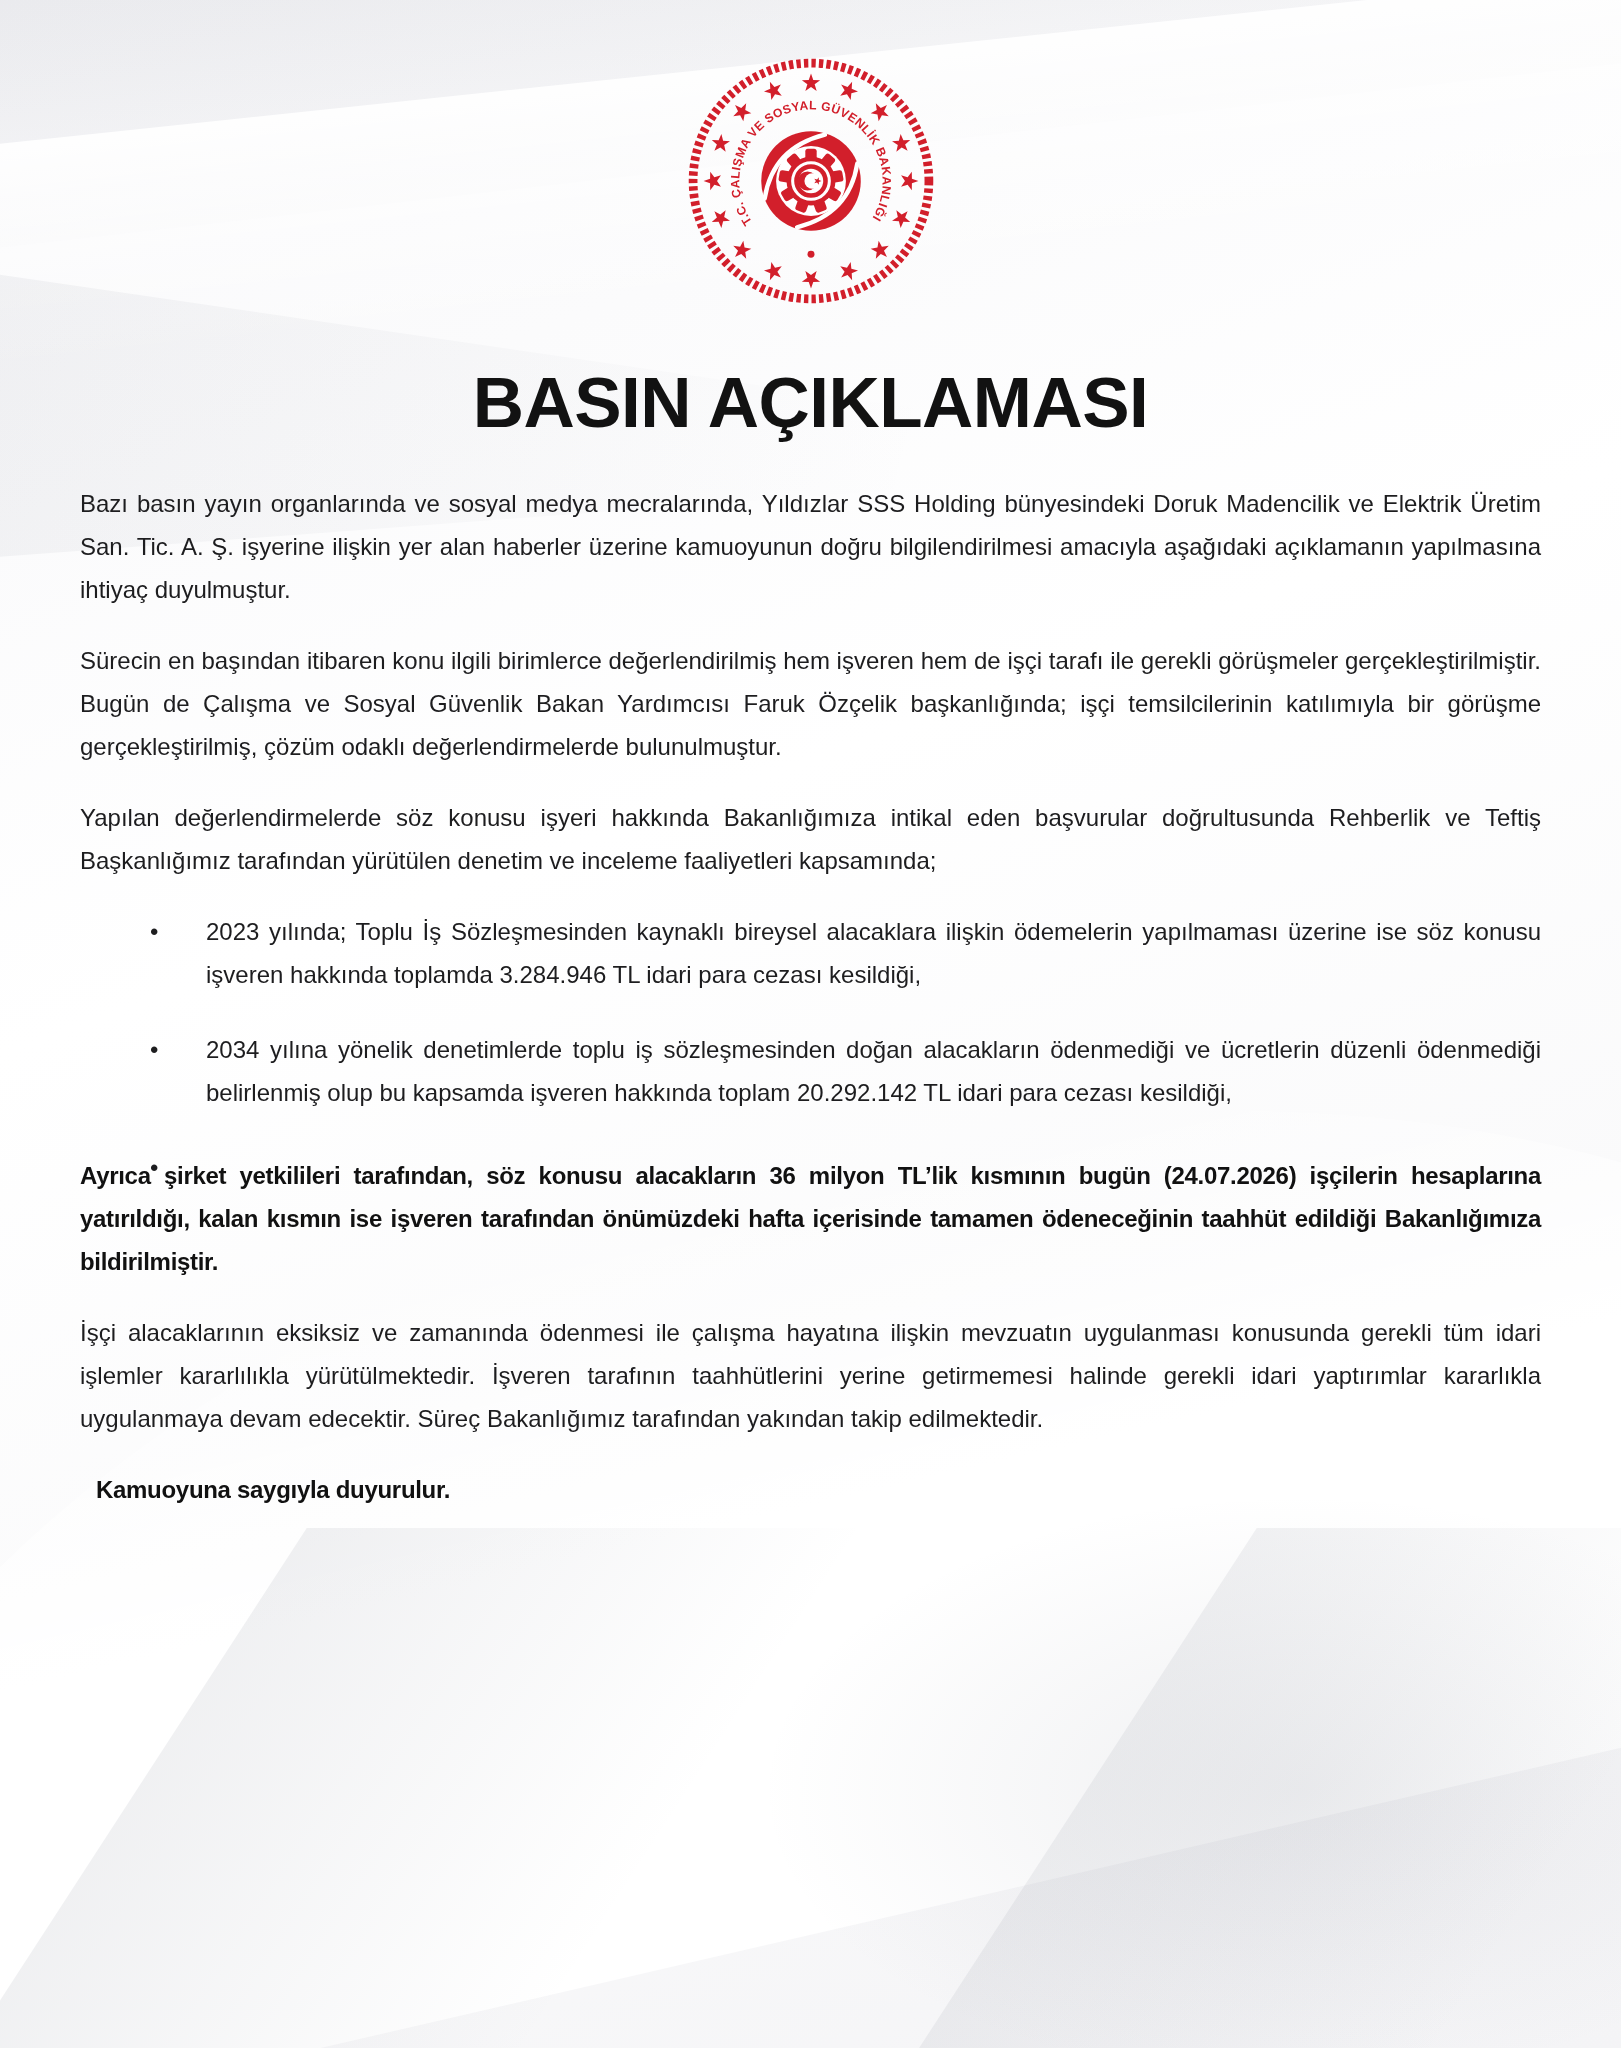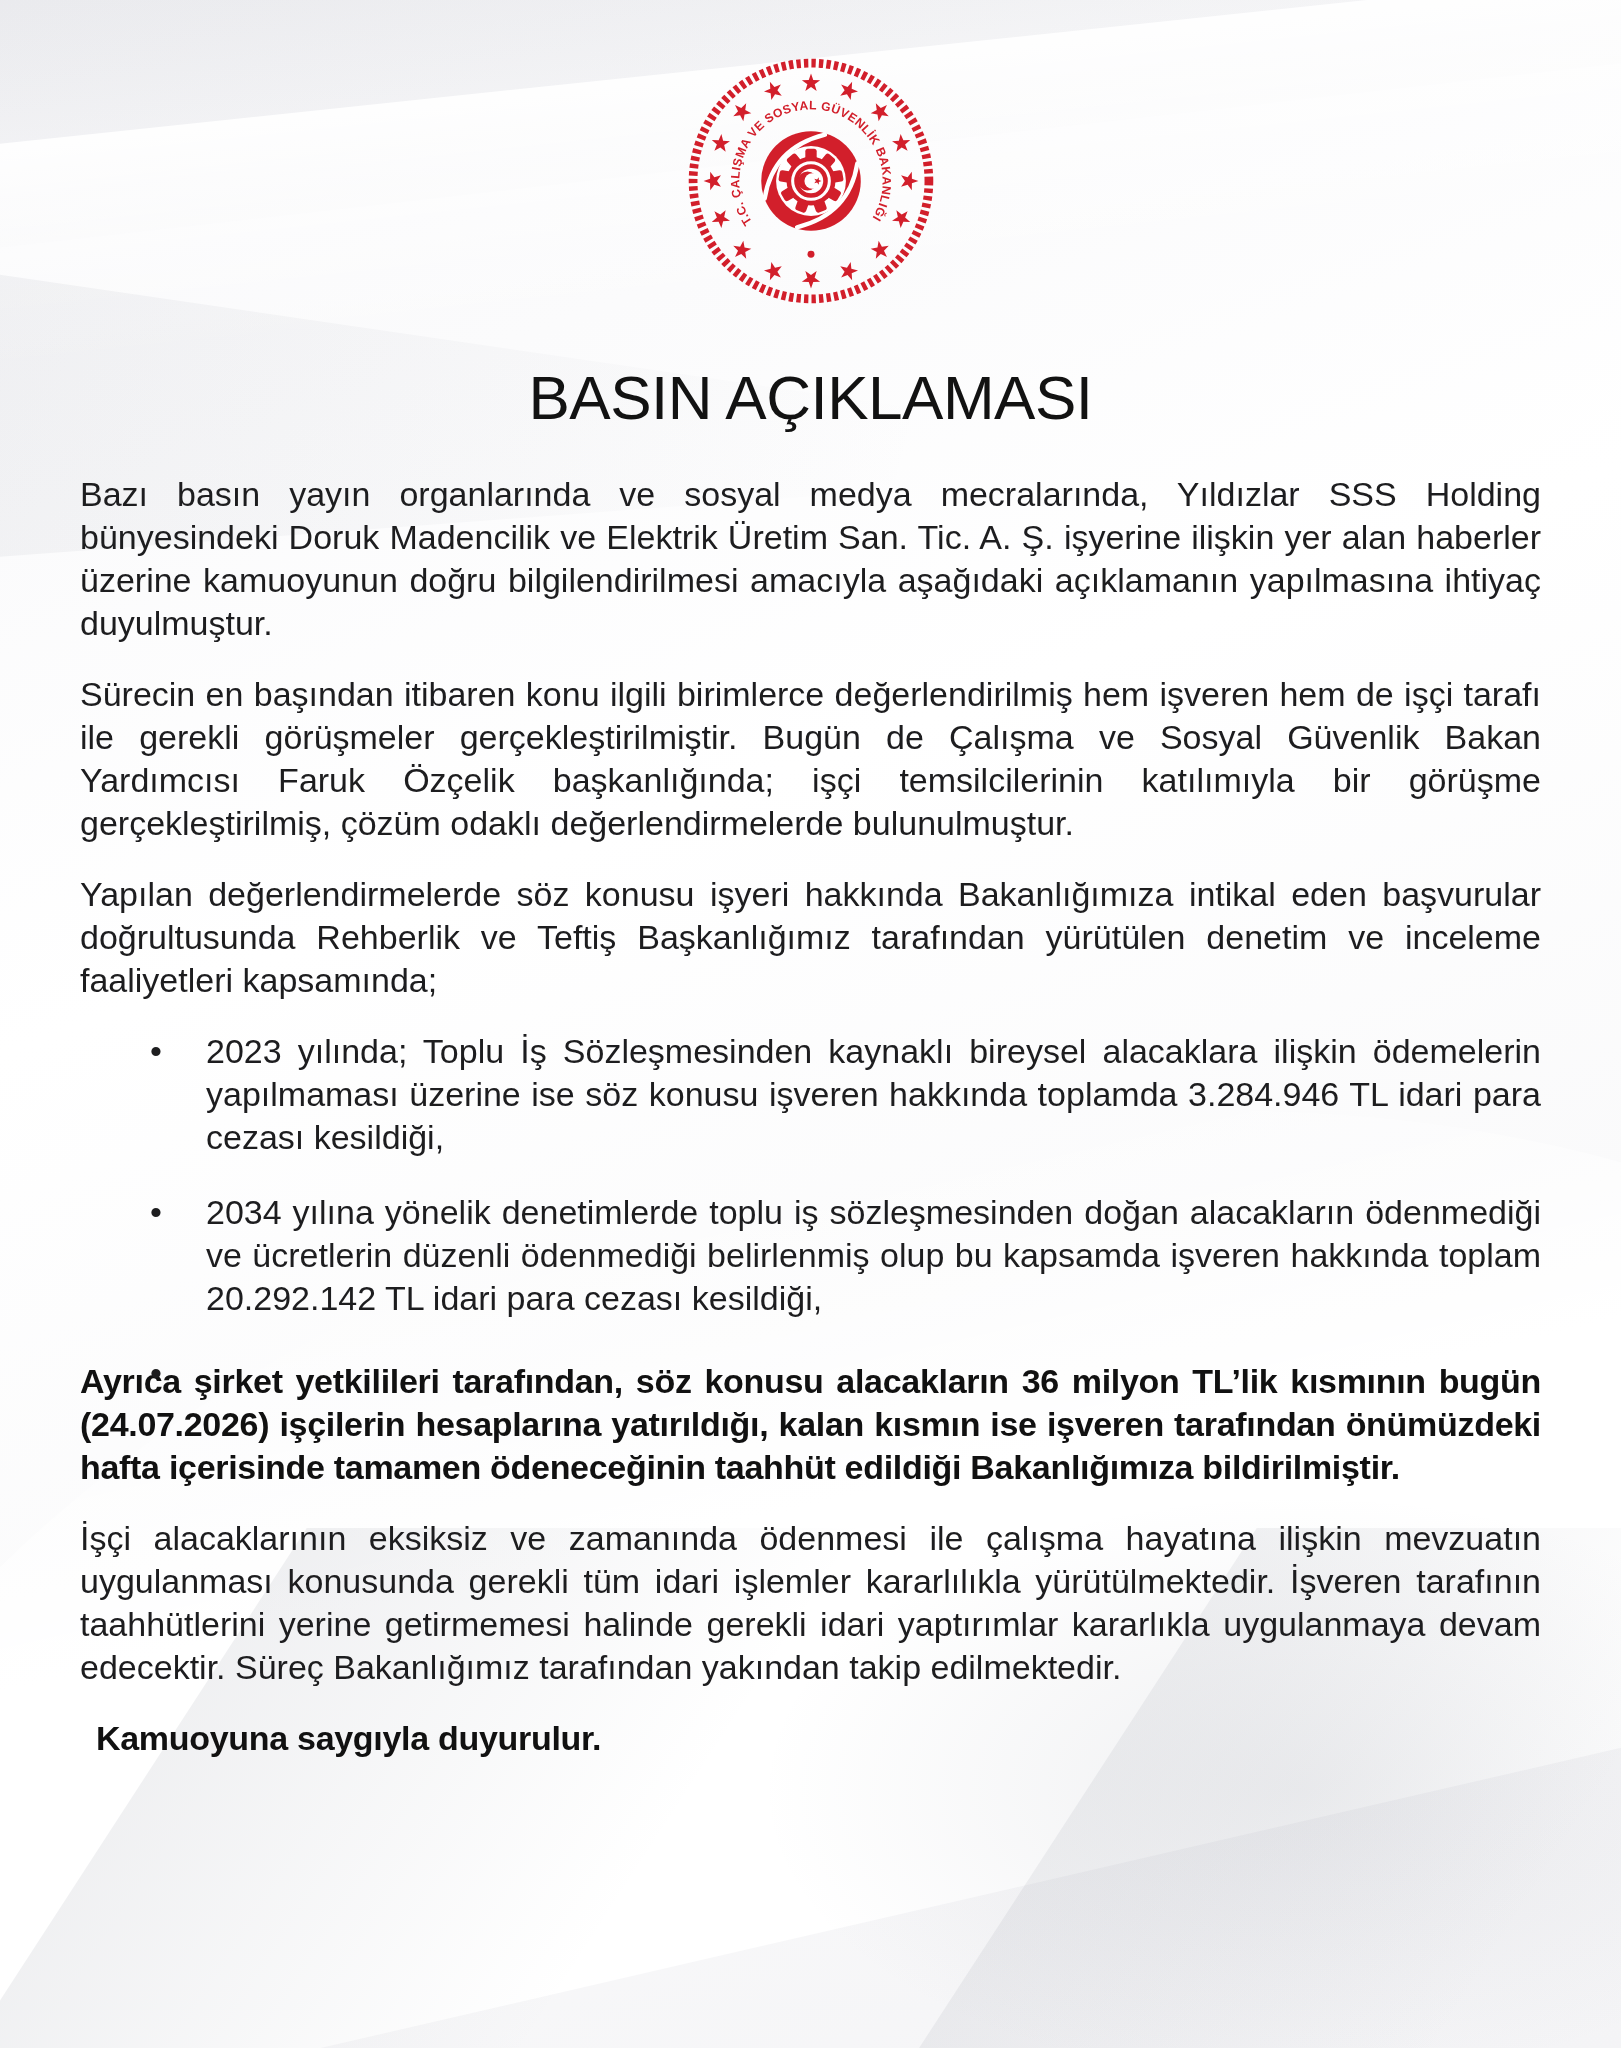--- a/index.html
+++ b/index.html
@@ -39,32 +39,32 @@
          background:linear-gradient(to right, rgba(120,125,140,0.11), rgba(120,125,140,0)); }
   .sw7 { bottom:-240px; left:1010px; width:520px; height:760px;
          transform:skewX(-33deg);
          background:linear-gradient(to right, rgba(120,125,140,0.10), rgba(120,125,140,0)); }
 
   
   .header { position:relative; z-index:1; text-align:center; }
   .logo { display:block; margin:50px auto 0; width:262px; height:262px; }
   .title {
     margin:55px 0 0;
-    font-size:62px; line-height:1;
-    font-weight:400;
+    font-size:71px; line-height:1;
+    font-weight:700;
     letter-spacing:-0.5px;
     color:#121212;
     text-align:center;
   }
 
   
   .content {
     position:relative; z-index:1;
     margin:44px 80px 0 80px;
-    font-size:34px; line-height:43px;
+    font-size:24px; line-height:43px;
     color:#1d1d1f;
     font-weight:400;
   }
   .para { margin:0 0 28px; text-align:justify; }
   .bold { font-weight:700; color:#111; letter-spacing:-0.3px; }
 
   .bullets { list-style:none; margin:6px 0 40px; padding:0; }
   .bullets li { position:relative; padding-left:126px; margin-bottom:32px; text-align:justify; }
   .bullets li:last-child { margin-bottom:0; }
   .marker { position:absolute; left:70px; top:0; }

